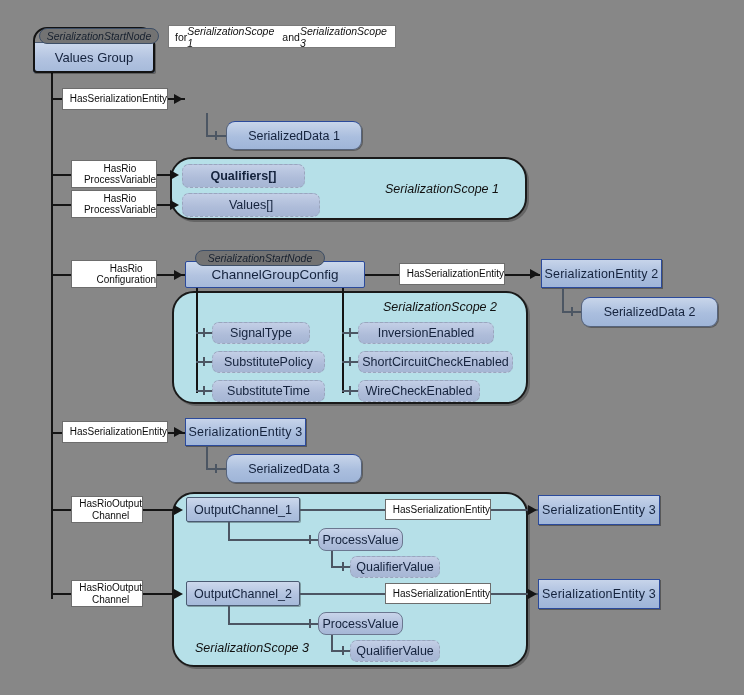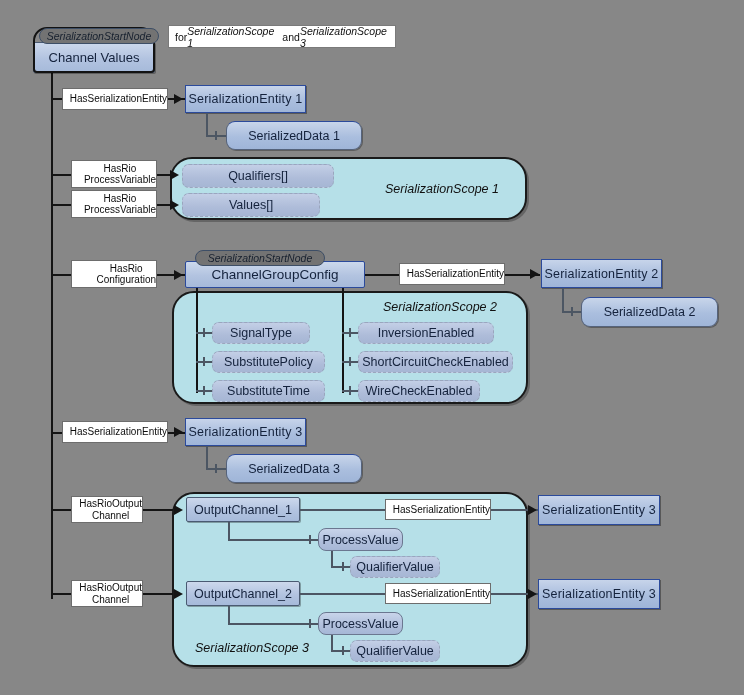--- a/index.html
+++ b/index.html
@@ -125,56 +125,53 @@
 
 <div id="canvas">
 
   <div class="ln ln-v" style="left:51px;top:72px;height:527px;"></div>
 
   <div class="startnode-shell" style="left:33px;top:27px;width:122px;height:46px;"></div>
   <div class="startnode" style="left:39px;top:28px;width:120px;height:16px;">
       <span>SerializationStartNode</span>
     </div>
   <div class="node entity-grey" style="left:33px;top:42px;width:122px;height:31px;border-radius:2px;">
-    <span>Channel Values</span>
+    <span>Values Group</span>
   </div>
 
   <div class="annotation" style="left:168px;top:25px;width:228px;height:23px;">
     <span>for </span>
       <i>SerializationScope 1</i>
       <span> and </span>
       <i>SerializationScope 3</i>
   </div>
 
   <div class="ln ln-h" style="left:51px;top:98px;width:134px;"></div>
   <div class="edge-label" style="left:62px;top:88px;width:106px;height:22px;">
     <span>HasSerializationEntity</span>
   </div>
   <div class="arrow" style="left:174px;top:94px;"></div>
-  <div class="node entity" style="left:185px;top:85px;width:121px;height:28px;">
-    <span>SerializationEntity 1</span>
-  </div>
 
   <div class="ln ln-thin ln-v" style="left:206px;top:113px;height:23px;"></div>
   <div class="ln ln-thin ln-h" style="left:206px;top:135px;width:20px;"></div>
   <div class="tick" style="left:215px;top:131px;"></div>
   <div class="node data-pill" style="left:226px;top:121px;width:136px;height:29px;">
     <span>SerializedData 1</span>
   </div>
 
   <div class="scope" style="left:170px;top:157px;width:357px;height:63px;"></div>
   <div class="scope-label" style="left:385px;top:182px;">SerializationScope 1</div>
 
   <div class="ln ln-h" style="left:51px;top:174px;width:120px;"></div>
   <div class="edge-label" style="left:71px;top:160px;width:86px;height:28px;">
     <span>HasRio
 ProcessVariable</span>
   </div>
   <div class="arrow" style="left:170px;top:170px;"></div>
-  <div class="node attr-pill" style="left:182px;top:164px;width:152px;height:24px;">
+  <div class="node attr-pill" style="left:182px;top:164px;width:123px;height:24px;font-weight:bold;">
     <span>Qualifiers[]</span>
   </div>
 
   <div class="ln ln-h" style="left:51px;top:204px;width:120px;"></div>
   <div class="edge-label" style="left:71px;top:190px;width:86px;height:28px;">
     <span>HasRio
 ProcessVariable</span>
   </div>
   <div class="arrow" style="left:170px;top:200px;"></div>
   <div class="node attr-pill" style="left:182px;top:193px;width:138px;height:24px;">

